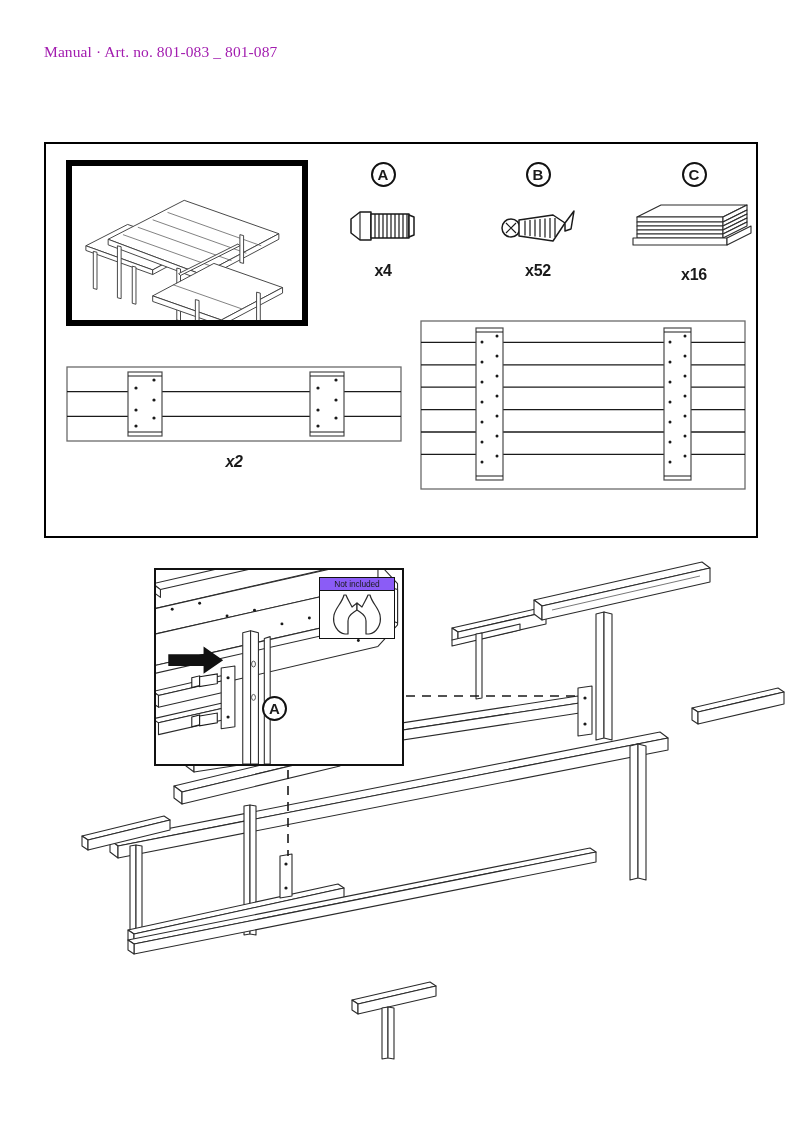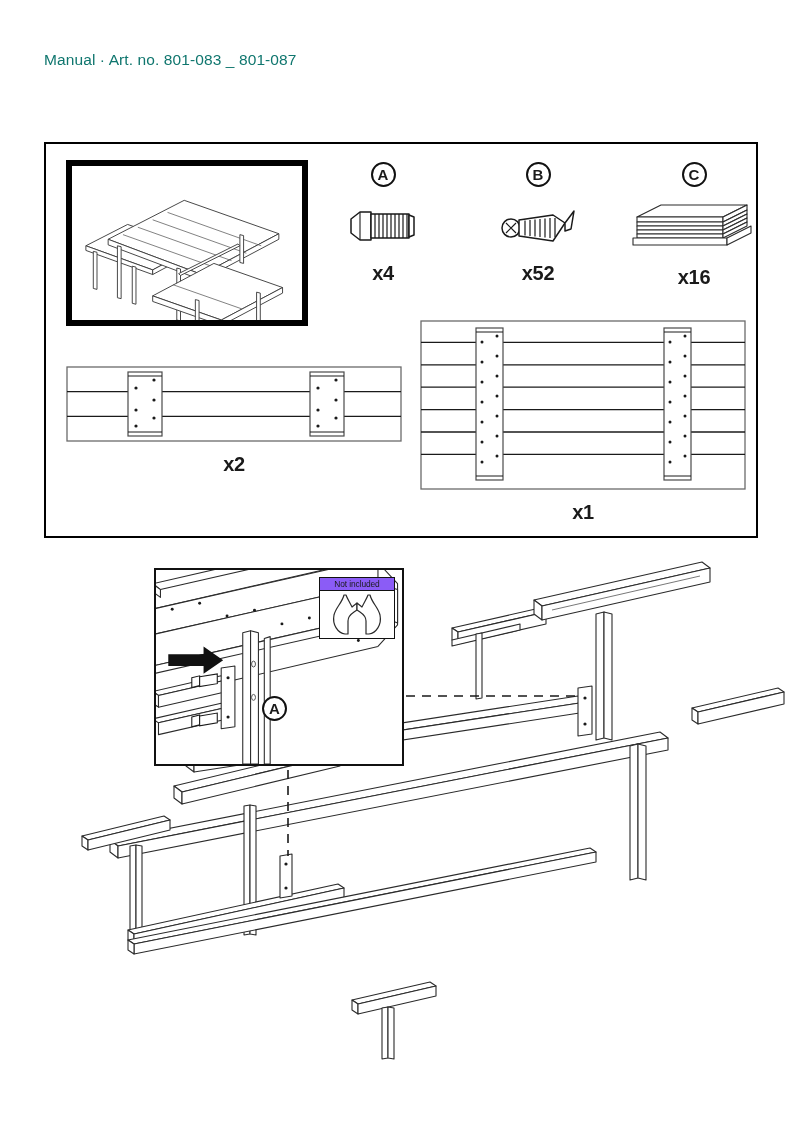--- a/index.html
+++ b/index.html
@@ -13,22 +13,23 @@
   #logo-wrap{position:relative;height:34px;}
   #logo-text{
     font-family:"Liberation Sans",sans-serif;
     font-weight:bold;font-size:30px;letter-spacing:-1.2px;
     color:#231f20;line-height:30px;
     transform:scaleX(1.06);transform-origin:left center;
     display:inline-block;
   }
   #logo-leaf{position:absolute;left:2px;top:-5px;width:16px;height:12px;}
   #subtitle{
-    font-size:15.5px;color:#0f766e;margin-top:11px;letter-spacing:.1px;
+    font-size:15.5px;color:#a21caf;margin-top:3px;letter-spacing:.1px;
     white-space:nowrap;
+    font-family:Liberation Serif, serif;
   }
 
   
   #parts-panel{
     position:absolute;left:44px;top:142px;width:714px;height:396px;
     border:2.2px solid #000;background:#fff;box-sizing:border-box;
   }
   #hero-box{
     position:absolute;left:20px;top:16px;width:242px;height:166px;
     border:6px solid #000;background:#fff;box-sizing:border-box;
@@ -36,23 +37,23 @@
   .hero-svg{position:absolute;left:0;top:0;width:100%;height:100%;}
 
   .part-col{position:absolute;text-align:center;}
   .badge{
     width:25px;height:25px;border:2.3px solid #111;border-radius:50%;
     display:flex;align-items:center;justify-content:center;
     font-weight:bold;font-size:15px;margin:0 auto;background:#fff;
     box-sizing:border-box;line-height:1;
   }
   .part-art{margin:12px auto 0;display:block;}
-  .qty{font-weight:bold;font-size:20px;margin-top:9px;letter-spacing:-.3px;}
-
-  .panel-item{position:absolute;}
+  .qty{font-weight:bold;font-size:16px;margin-top:9px;letter-spacing:-.3px;}
+
+  .panel-item{position:absolute;font-style:italic;}
   .panel-item .qty{margin-top:7px;}
 
   
   #assembly{position:absolute;left:0;top:548px;width:802px;height:586px;}
   #detail-box{
     position:absolute;left:154px;top:20px;width:250px;height:198px;
     border:2.2px solid #111;background:#fff;box-sizing:border-box;overflow:hidden;
   }
   #notinc-box{
     position:absolute;right:7px;top:7px;width:76px;height:62px;
@@ -257,21 +258,20 @@
         <circle cx="250" cy="82" r="1.5"></circle>
           <circle cx="265" cy="76" r="1.5"></circle>
         <circle cx="250" cy="102" r="1.5"></circle>
           <circle cx="265" cy="96" r="1.5"></circle>
         <circle cx="250" cy="122" r="1.5"></circle>
           <circle cx="265" cy="116" r="1.5"></circle>
         <circle cx="250" cy="142" r="1.5"></circle>
           <circle cx="265" cy="136" r="1.5"></circle>
       </g>
     </svg>
-    <div class="qty" style="text-align:center;width:326px;">x1</div>
   </div>
 </div>
 
 <div id="assembly">
 
   <svg class="dsvg" viewBox="0 0 802 586">
     <g fill="#fff" stroke="#2b2b2b" stroke-width="1.1" stroke-linejoin="round">
 
       <path d="M452 80 L540 60 L546 64 L458 84 Z"></path>
       <path d="M452 80 L452 92 L458 96 L458 84 Z"></path>

